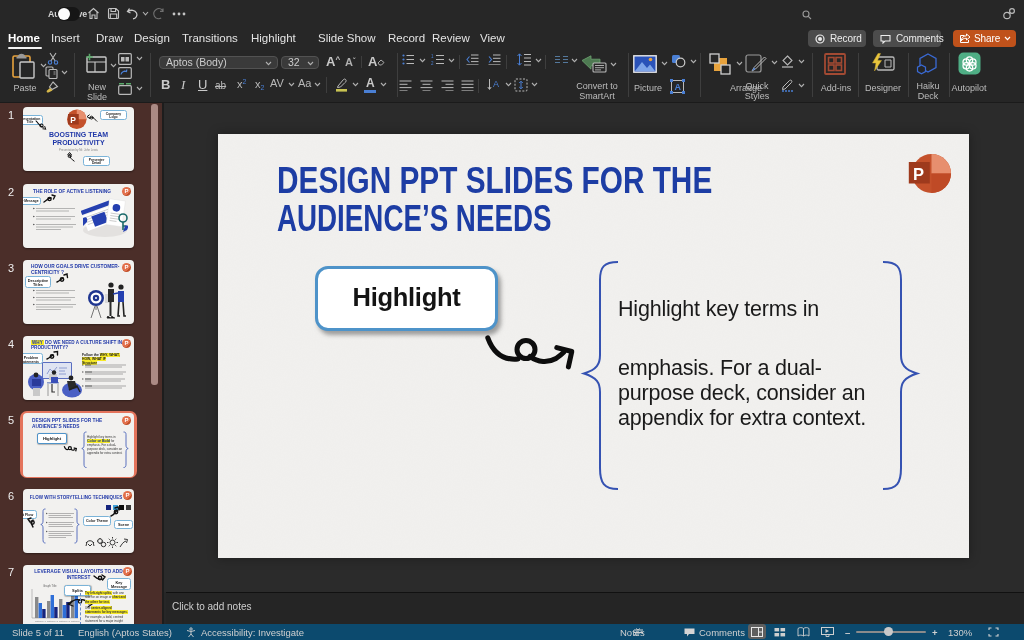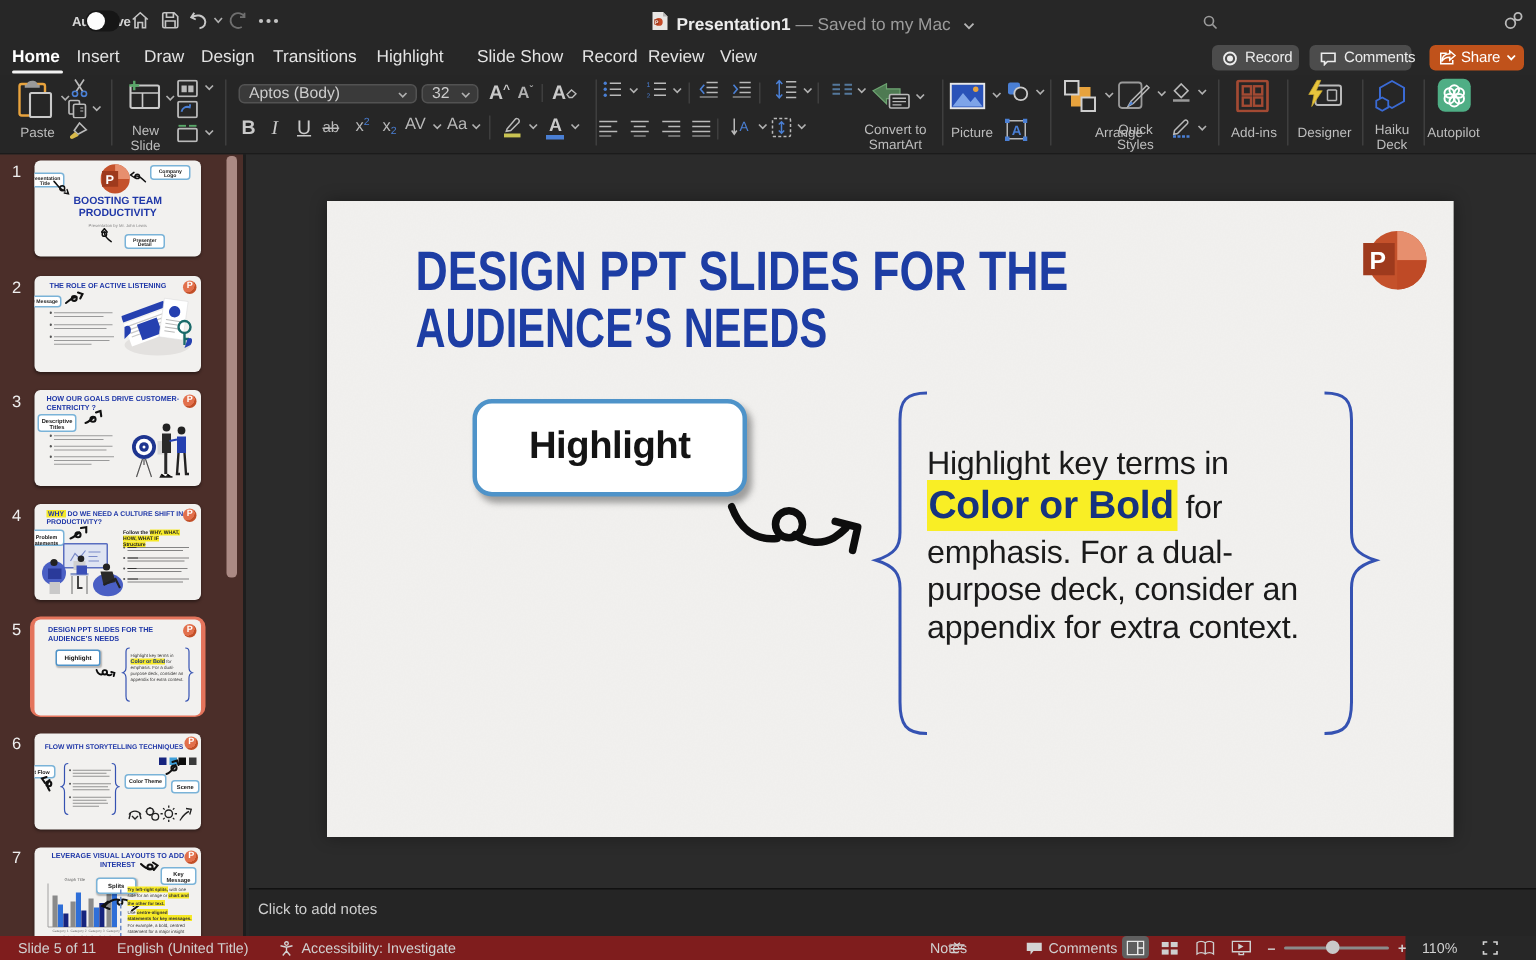--- a/index.html
+++ b/index.html
@@ -45,21 +45,21 @@
   #canvas { position:absolute; left:164px; top:103px; width:860px; height:489px; background:#2b2b2b; }
   #slide { position:absolute; left:218px; top:134px; width:751px; height:424px; background:#f2f1ef; box-shadow:0 0 10px rgba(0,0,0,0.35); }
   #slidetitle { position:absolute; left:59px; top:28px; color:#1d3da4; font-size:37px; font-weight:700; line-height:37.5px; letter-spacing:0px; white-space:nowrap; }
   #hlbox { position:absolute; left:97px; top:132px; width:183px; height:65px; background:#fff; border:3.5px solid #4e93c9; border-radius:13px; box-shadow:3px 4px 4px rgba(90,90,90,0.55); }
   #hlbox span { display:block; text-align:center; line-height:57px; font-size:25.5px; font-weight:700; color:#141414; letter-spacing:-0.3px; }
   .bodyline { position:absolute; left:400px; color:#1a1a1a; font-size:21.5px; white-space:nowrap; letter-spacing:-0.2px; }
 
   
   #notes { position:absolute; left:166px; top:592px; width:858px; height:32px; background:#252525; border-top:1px solid #111; }
   #notes span { position:absolute; left:6px; top:8px; color:#cfcfcf; font-size:10px; }
-  #statusbar { position:absolute; left:0; top:624px; width:937px; height:16px; background:#7f1d1d; color:#d0d0d0; font-size:9.5px; }
+  #statusbar { position:absolute; left:0; top:624px; width:1024px; height:16px; background:#0c4a6e; color:#d0d0d0; font-size:9.5px; }
   #statusbar .it { position:absolute; top:2.5px; }
 </style>
 </head>
 <body>
 
 <div id="titlebar">
   <span id="autosave">AutoSave</span>
   <div id="toggle">
       <div class="knob"></div>
     </div>
@@ -76,33 +76,20 @@
       <path d="M1 1 L3.5 3.8 L6 1" fill="none" stroke="#b0b0b0" stroke-width="1.1"></path>
     </svg>
   <svg class="tbicon" style="left:152px" width="13" height="13" viewBox="0 0 13 13">
       <path d="M11 4 C9.6 1.8 6.6 1 4.2 2.4 C1.8 3.8 1 6.8 2.4 9.2 C3.8 11.6 6.8 12.3 9.2 11 M11 1.5 V4.4 H8" fill="none" stroke="#6f6f6f" stroke-width="1.2"></path>
     </svg>
   <svg class="tbicon" style="left:172px;top:12px" width="14" height="4" viewBox="0 0 14 4">
       <circle cx="2" cy="2" r="1.4" fill="#c4c4c4"></circle>
       <circle cx="7" cy="2" r="1.4" fill="#c4c4c4"></circle>
       <circle cx="12" cy="2" r="1.4" fill="#c4c4c4"></circle>
     </svg>
-  <div id="doctitle">
-    <svg style="position:absolute;left:0;top:0" width="12" height="14" viewBox="0 0 12 14">
-        <path d="M1 1 H8 L11 4 V13 H1 Z" fill="#e8e6e4"></path>
-        <path d="M8 1 L11 4 H8 Z" fill="#b9b7b5"></path>
-        <circle cx="5.2" cy="7.6" r="2.6" fill="#c64a28"></circle>
-        <rect x="2.2" y="5.8" width="3" height="3.6" fill="#a03a1c"></rect>
-        <text x="2.6" y="9" font-size="3.4" fill="#fff" font-weight="bold" font-family="Liberation Sans">P</text>
-      </svg>
-    <span class="name" style="margin-left:17px">Presentation1</span><span class="saved"> — Saved to my Mac</span>
-    <svg style="margin-left:4px" width="8" height="5" viewBox="0 0 8 5">
-        <path d="M1 0.8 L4 3.8 L7 0.8" fill="none" stroke="#b5b5b5" stroke-width="1.2"></path>
-      </svg>
-  </div>
   <svg style="position:absolute;left:802px;top:10px" width="10" height="10" viewBox="0 0 10 10">
       <circle cx="4" cy="4" r="3" fill="none" stroke="#9a9a9a" stroke-width="1.1"></circle>
       <path d="M6.3 6.3 L9 9" stroke="#9a9a9a" stroke-width="1.1"></path>
     </svg>
   <svg style="position:absolute;left:1002px;top:7px" width="15" height="14" viewBox="0 0 15 14">
       <circle cx="5" cy="8.5" r="3.2" fill="none" stroke="#b9b9b9" stroke-width="1.2"></circle>
       <circle cx="10" cy="4" r="2.4" fill="none" stroke="#b9b9b9" stroke-width="1.2"></circle>
       <path d="M7.5 6.5 L8.3 5.7" stroke="#b9b9b9" stroke-width="1.2"></path>
     </svg>
 </div>
@@ -791,33 +778,32 @@
   </svg>
 
   <svg style="position:absolute;left:0;top:0;width:751px;height:424px" viewBox="0 0 751 424">
     <g fill="none" stroke="#3552b2" stroke-width="2">
       <path d="M400 128 C386 128, 382 133, 382 146 L382 221 C382 230, 379 235.5, 366 239.5 C379 243.5, 382 249, 382 258 L382 334 C382 349, 386 355, 400 355"></path>
       <path d="M665 128 C679 128, 683 133, 683 146 L683 221 C683 230, 686 235.5, 699 239.5 C686 243.5, 683 249, 683 258 L683 334 C683 349, 679 355, 665 355"></path>
     </g>
   </svg>
 
   <div class="bodyline" style="top:163px;">Highlight key terms in</div>
-  <div class="bodyline" style="top:187px;"><span style="background:#f9ee25;padding:1px 2px 3px 1px;color:#16337f;font-weight:700;font-size:26px;">Color or Bold</span><span> for</span></div>
   <div class="bodyline" style="top:222px;">emphasis. For a dual-</div>
   <div class="bodyline" style="top:247px;">purpose deck, consider an</div>
   <div class="bodyline" style="top:272px;">appendix for extra context.</div>
 </div>
 
 <div id="notes">
     <span>Click to add notes</span>
   </div>
 
 <div id="statusbar">
   <span class="it" style="left:12px">Slide 5 of 11</span>
-  <span class="it" style="left:78px">English (United Title)</span>
+  <span class="it" style="left:78px">English (Aptos States)</span>
   <svg class="it" style="left:185px;top:3px" width="12" height="11" viewBox="0 0 12 11">
       <circle cx="6" cy="2" r="1.2" fill="none" stroke="#d4d4d4" stroke-width="0.9"></circle>
       <path d="M2 3.5 L6 4.5 L10 3.5 M6 4.5 V7 M6 7 L3.5 10 M6 7 L8.5 10" fill="none" stroke="#d4d4d4" stroke-width="0.9"></path>
     </svg>
   <span class="it" style="left:201px">Accessibility: Investigate</span>
   <svg class="it" style="left:633px;top:4px" width="11" height="9" viewBox="0 0 11 9">
       <path d="M1 2 H10 M1 4.5 H10 M1 7 H6" stroke="#d4d4d4" stroke-width="1"></path>
       <path d="M3 0.5 L5 2 L7 0.5" fill="none" stroke="#d4d4d4" stroke-width="0.9"></path>
     </svg>
   <span class="it" style="left:620px">Notes</span>
@@ -841,17 +827,17 @@
     </svg>
   <svg class="it" style="left:821px;top:3px" width="13" height="10" viewBox="0 0 13 10">
       <rect x="0.5" y="0.5" width="12" height="7" fill="none" stroke="#cfcfcf" stroke-width="1"></rect>
       <path d="M4.5 2 L8 4 L4.5 6 Z" fill="#cfcfcf"></path>
       <path d="M5 8 V9.5 H8 V8" stroke="#cfcfcf" stroke-width="0.9" fill="none"></path>
     </svg>
   <span class="it" style="left:845px;font-weight:700">–</span>
   <div class="it" style="left:856px;top:7px;width:70px;height:2px;background:#8b8b8b;border-radius:1px;"></div>
   <div class="it" style="left:884px;top:3px;width:9px;height:9px;background:#c9c9c9;border-radius:50%;"></div>
   <span class="it" style="left:932px;font-weight:700">+</span>
-  <span class="it" style="left:948px">110%</span>
+  <span class="it" style="left:948px">130%</span>
   <svg class="it" style="left:988px;top:3px" width="11" height="10" viewBox="0 0 11 10">
       <path d="M1 3 V1 H3.5 M7.5 1 H10 V3 M10 7 V9 H7.5 M3.5 9 H1 V7" fill="none" stroke="#d4d4d4" stroke-width="1.1"></path>
     </svg>
 </div>
 
 </body></html>

